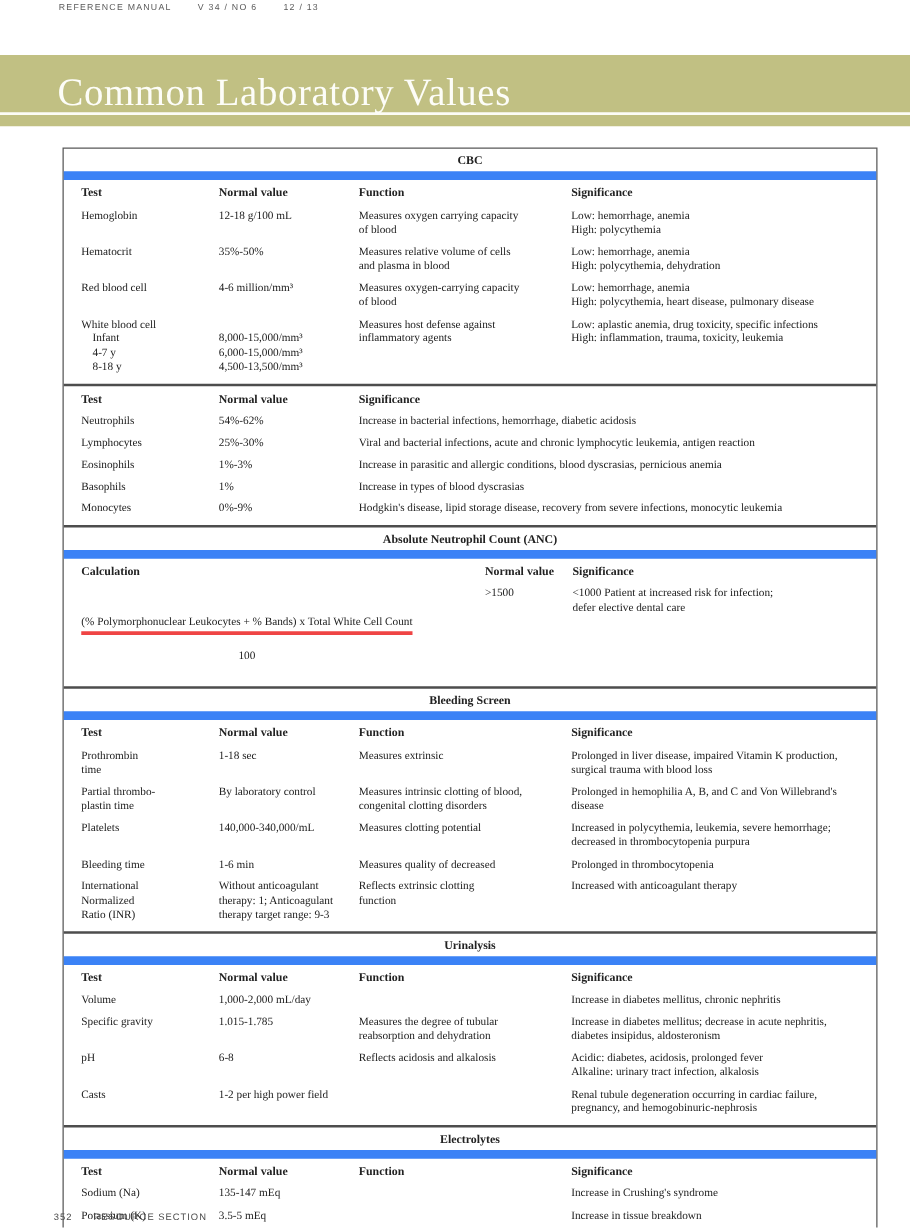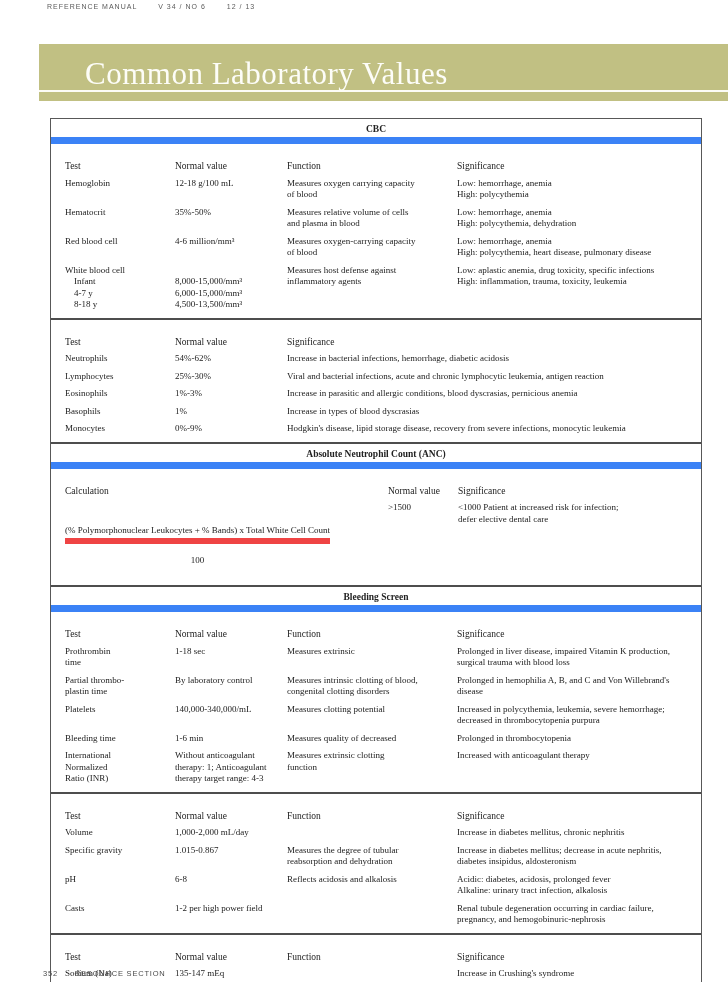--- a/index.html
+++ b/index.html
@@ -7,43 +7,43 @@
     font-family:"Liberation Serif","DejaVu Serif",serif; color:#222; }
   .page { position:relative; width:728px; height:982px; background:#fff; }
 
   
   .topbar { position:absolute; top:3px; left:47px;
     font-family:"Liberation Sans","DejaVu Sans",sans-serif;
     font-size:7px; letter-spacing:1px; color:#5a5a5a; }
   .topbar span { margin-right:18px; }
 
   
-  .band { position:absolute; top:44px; left:0; width:728px;padding-left:39px; }
+  .band { position:absolute; top:44px; left:0; width:728px; }
   .band-main { height:46px; background:#c1c083; display:flex; align-items:flex-end; }
   .band-title { color:#fdfdf8; font-size:31px; font-weight:normal;
     letter-spacing:0.5px; padding:0 0 1px 46px; line-height:1; }
   .band-line { height:2px; background:#fcfcf6; }
   .band-strip { height:9px; background:#c1c083; }
 
   
   .labtable { position:absolute; left:50px; top:118px; width:652px;
     border:1px solid #585858; background:#fff; }
   .section + .section { border-top:2px solid #4d4d4d; }
   .sec-title { text-align:center; font-weight:bold; font-size:9.5px;
     padding:5px 0 3px; border-bottom:7px solid #3b82f6; }
   .grid { display:grid; padding:1px 6px 4px 14px; }
   .grid4 { grid-template-columns:110px 112px 170px 1fr; }
   .grid3 { grid-template-columns:110px 112px 1fr; }
   .gridanc { grid-template-columns:323px 70px 1fr; }
   .row { display:contents; }
   .cell { font-size:9px; line-height:11.5px; padding:3px 8px 3px 0;
     white-space:pre-line; }
-  .hdr { font-weight:normal; font-size:9.5px; padding-top:16px; padding-bottom:2px; }
+  .hdr { font-weight:bold; font-size:9.5px; padding-top:5px; padding-bottom:2px; }
   .frac-wrap { display:inline-block; }
-  .num { display:block; border-bottom:6px solid #ef4444; padding-bottom:1px; }
+  .num { display:block; border-bottom:3px solid #ef4444; padding-bottom:1px; }
   .den { display:block; text-align:center; }
 
   
   .footer { position:absolute; top:969px; left:43px;
     font-family:"Liberation Sans","DejaVu Sans",sans-serif;
     font-size:7.5px; letter-spacing:0.8px; color:#4a4a4a; }
   .footer span { margin-right:14px; }
 </style>
 </head>
 <body>
@@ -211,45 +211,46 @@
           <div class="cell">1-6 min</div>
           <div class="cell">Measures quality of decreased</div>
           <div class="cell">Prolonged in thrombocytopenia</div>
         </div>
         <div class="row">
           <div class="cell">International
 Normalized
 Ratio (INR)</div>
           <div class="cell">Without anticoagulant
 therapy: 1; Anticoagulant
-therapy target range: 4-3</div>
-          <div class="cell">Measures extrinsic clotting
+therapy target range: 9-3</div>
+          <div class="cell">Reflects extrinsic clotting
 function</div>
           <div class="cell">Increased with anticoagulant therapy</div>
         </div>
       </div>
     </div>
 
     <div class="section">
+      <div class="sec-title">Urinalysis</div>
       <div class="grid grid4">
         <div class="row">
           <div class="cell hdr">Test</div>
           <div class="cell hdr">Normal value</div>
           <div class="cell hdr">Function</div>
           <div class="cell hdr">Significance</div>
         </div>
         <div class="row">
           <div class="cell">Volume</div>
           <div class="cell">1,000-2,000 mL/day</div>
           <div class="cell"></div>
           <div class="cell">Increase in diabetes mellitus, chronic nephritis</div>
         </div>
         <div class="row">
           <div class="cell">Specific gravity</div>
-          <div class="cell">1.015-0.867</div>
+          <div class="cell">1.015-1.785</div>
           <div class="cell">Measures the degree of tubular
 reabsorption and dehydration</div>
           <div class="cell">Increase in diabetes mellitus; decrease in acute nephritis,
 diabetes insipidus, aldosteronism</div>
         </div>
         <div class="row">
           <div class="cell">pH</div>
           <div class="cell">6-8</div>
           <div class="cell">Reflects acidosis and alkalosis</div>
           <div class="cell">Acidic: diabetes, acidosis, prolonged fever
@@ -259,20 +260,21 @@
           <div class="cell">Casts</div>
           <div class="cell">1-2 per high power field</div>
           <div class="cell"></div>
           <div class="cell">Renal tubule degeneration occurring in cardiac failure,
 pregnancy, and hemogobinuric-nephrosis</div>
         </div>
       </div>
     </div>
 
     <div class="section">
+      <div class="sec-title">Electrolytes</div>
       <div class="grid grid4">
         <div class="row">
           <div class="cell hdr">Test</div>
           <div class="cell hdr">Normal value</div>
           <div class="cell hdr">Function</div>
           <div class="cell hdr">Significance</div>
         </div>
         <div class="row">
           <div class="cell">Sodium (Na)</div>
           <div class="cell">135-147 mEq</div>

